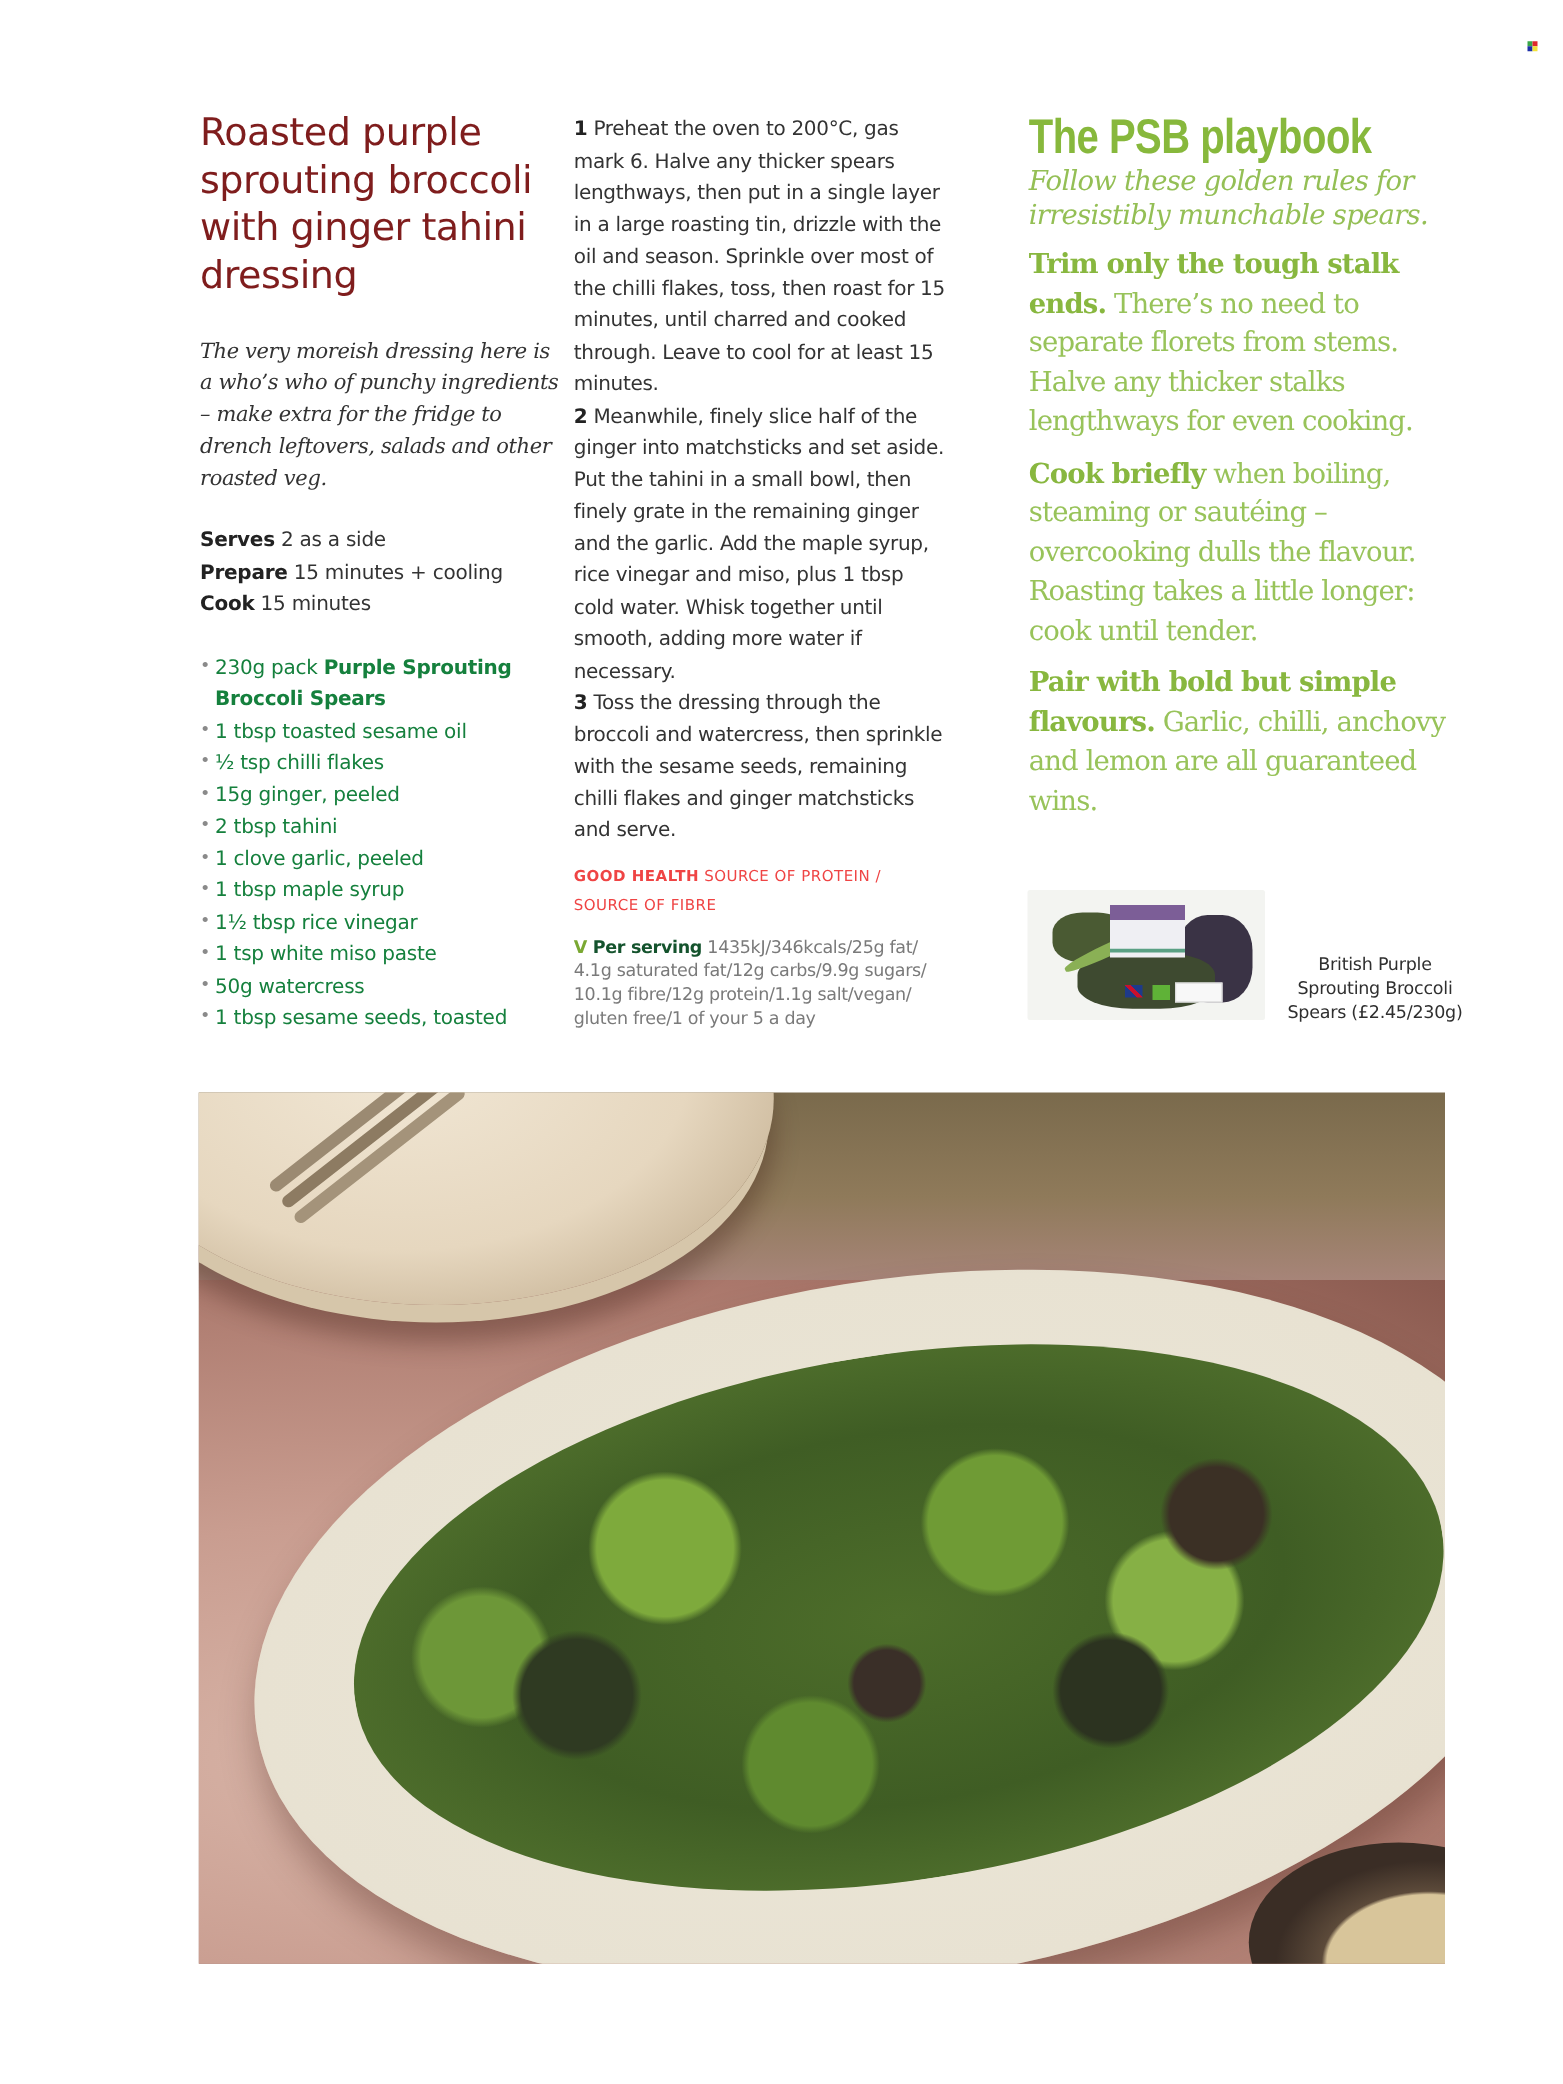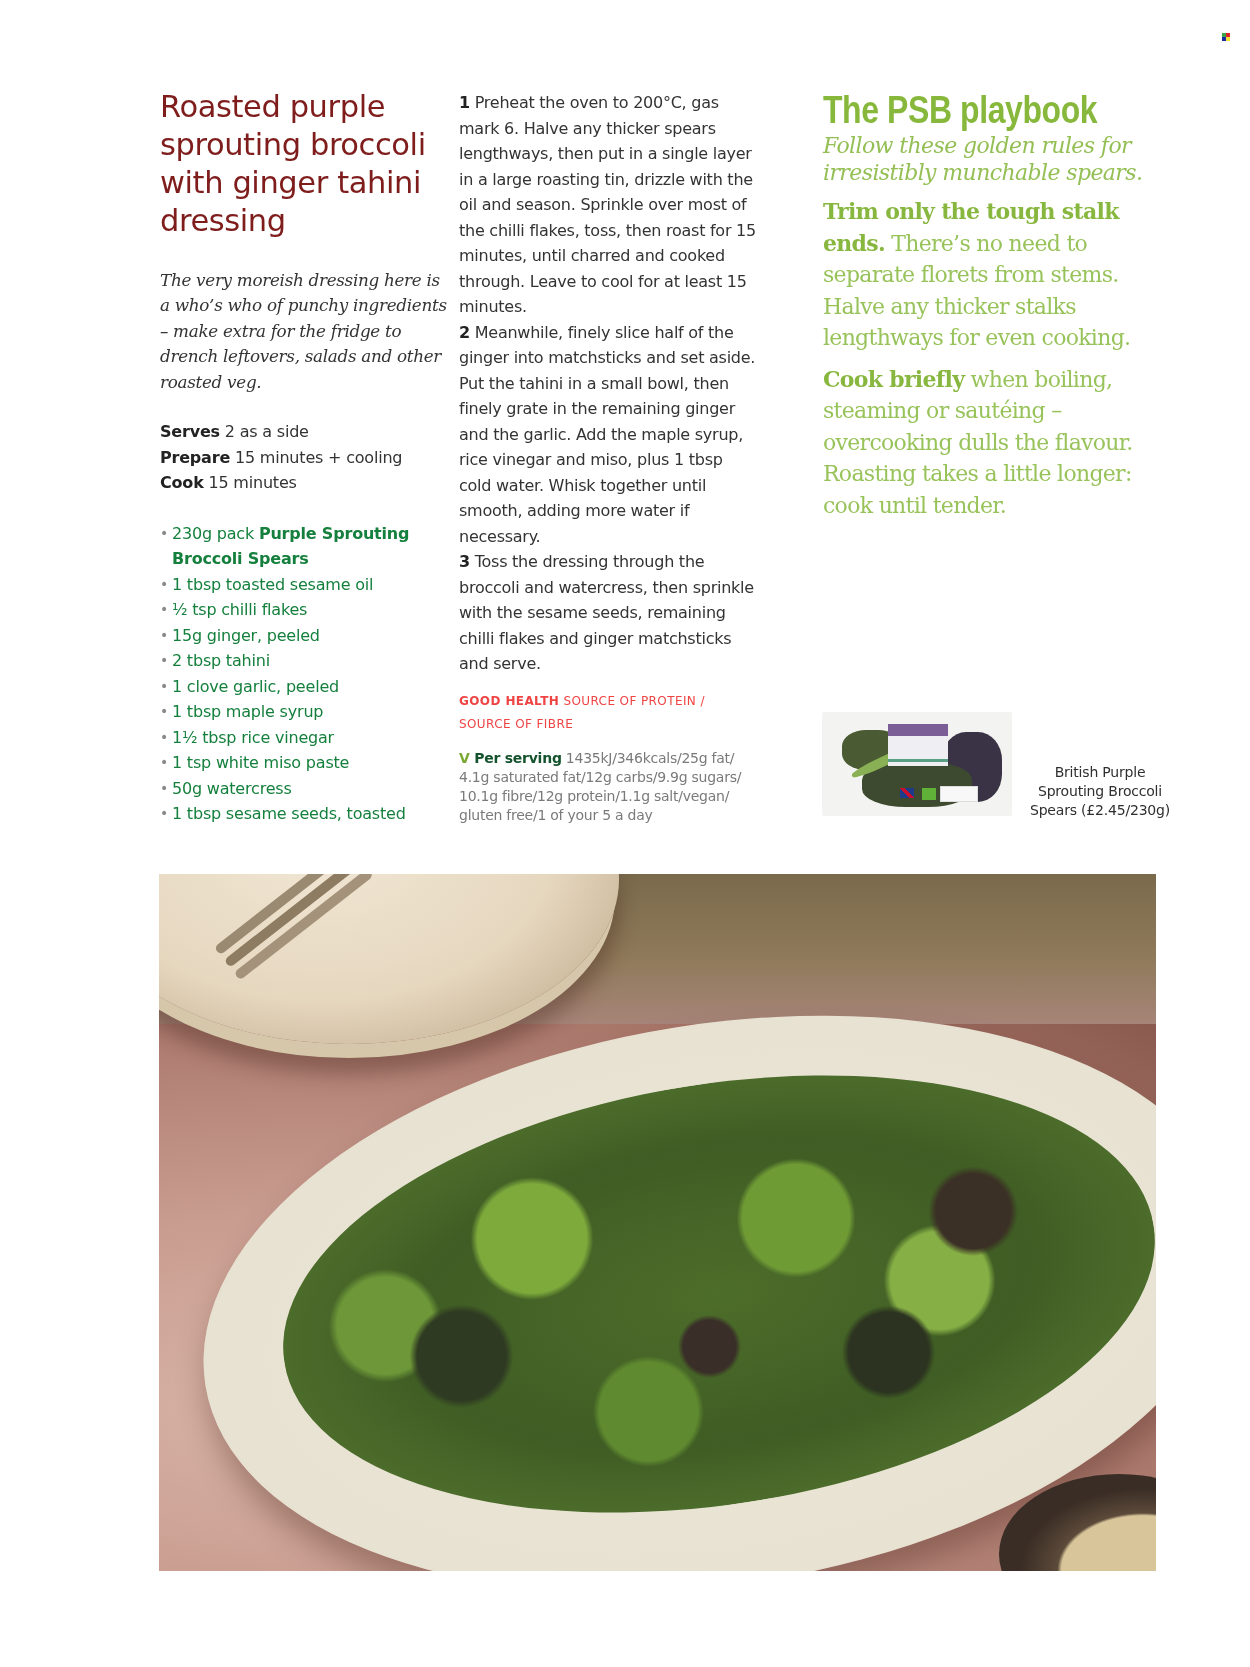--- a/index.html
+++ b/index.html
@@ -118,20 +118,21 @@
   </div>
   <p class="health"><b>GOOD HEALTH</b><span> SOURCE OF PROTEIN / SOURCE OF FIBRE</span></p>
   <p class="nutrition"><span class="v">V</span><b> Per serving</b><span> 1435kJ/346kcals/25g fat/ 4.1g saturated fat/12g carbs/9.9g sugars/ 10.1g fibre/12g protein/1.1g salt/vegan/ gluten free/1 of your 5 a day</span></p>
 </section>
 
 <section class="col3">
   <h2 class="playbook-title">The PSB playbook</h2>
   <p class="playbook-sub">Follow these golden rules for irresistibly munchable spears.</p>
   <p class="rule"><b>Trim only the tough stalk ends.</b><span> There’s no need to separate florets from stems. Halve any thicker stalks lengthways for even cooking.</span></p>
   <p class="rule"><b>Cook briefly</b><span> when boiling, steaming or sautéing – overcooking dulls the flavour. Roasting takes a little longer: cook until tender.</span></p>
+  <p class="rule"><b>Pair with bold but simple flavours.</b><span> Garlic, chilli, anchovy and lemon are all guaranteed wins.</span></p>
 </section>
 
 <div class="product">
   <div class="leaf" style="left:20px;top:18px;width:60px;height:40px;background:#4a5a33"></div>
   <div class="leaf" style="left:120px;top:20px;width:60px;height:70px;background:#3a3345"></div>
   <div class="leaf" style="left:40px;top:50px;width:110px;height:45px;background:#3e4a30"></div>
   <div class="leaf" style="left:26px;top:40px;width:90px;height:10px;background:#8ab055;transform:rotate(-25deg)"></div>
   <div class="label"></div>
   <div class="flag"></div>
   <div class="greenbox"></div>

